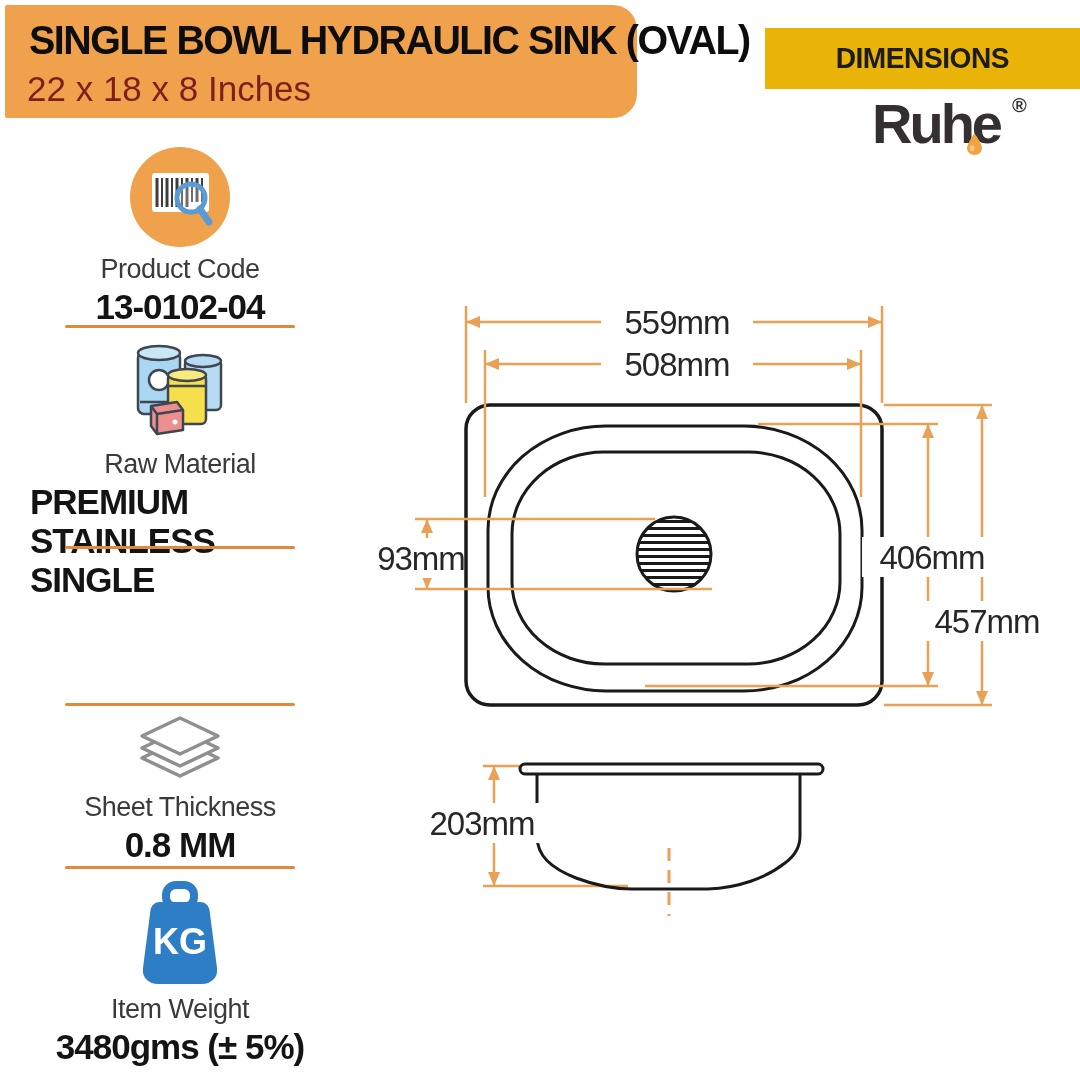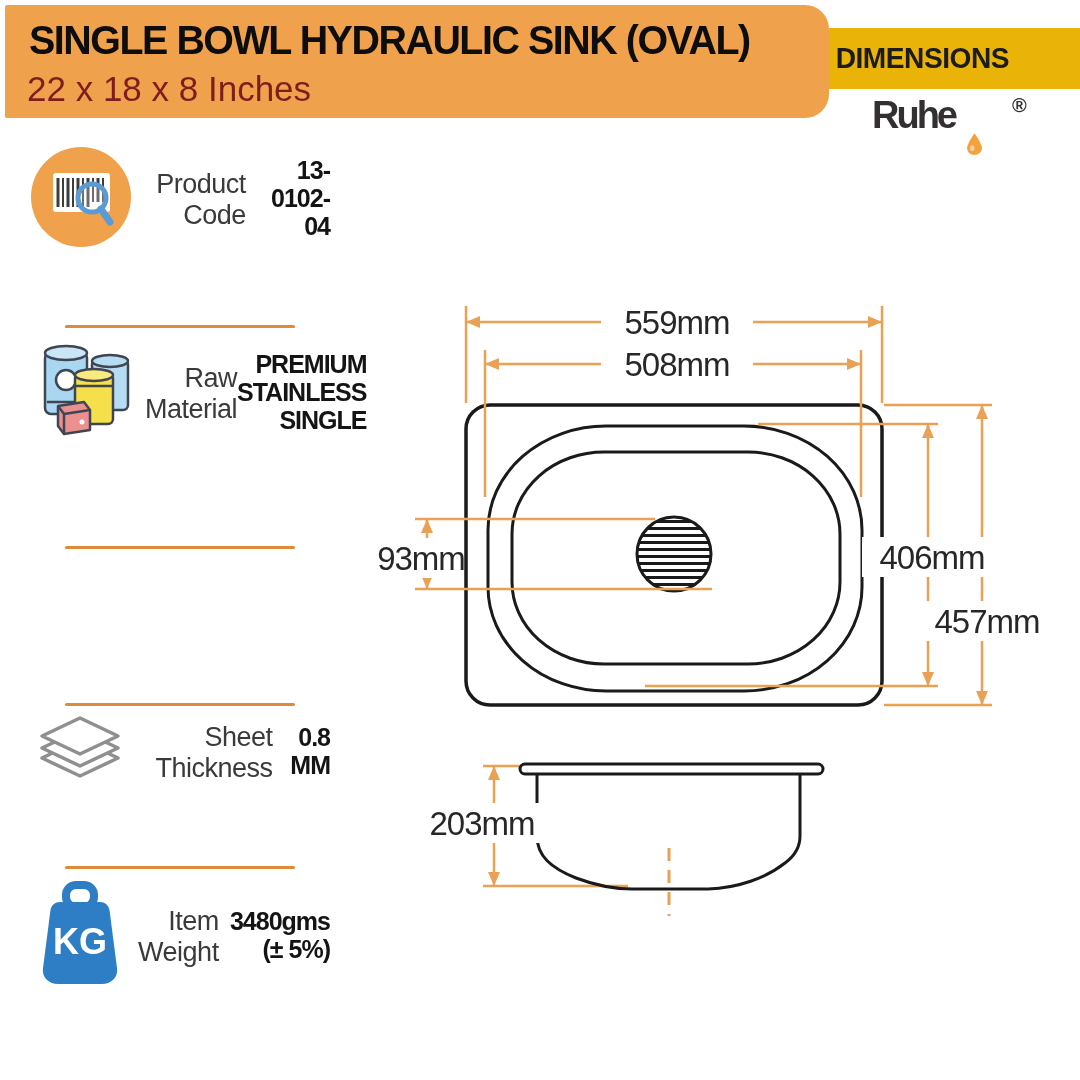--- a/index.html
+++ b/index.html
@@ -1,42 +1,42 @@
 <!DOCTYPE html>
 <html><head>
 <meta charset="utf-8">
 <style>
   html,body{margin:0;padding:0;background:#fff;}
   .canvas{position:relative;width:1080px;height:1080px;background:#ffffff;overflow:hidden;
           font-family:"Liberation Sans", sans-serif;}
 
   
-  .banner{position:absolute;left:5px;top:5px;width:824px;height:113px;background:#F0A14C;
+  .banner{position:absolute;left:5px;top:5px;width:632px;height:113px;background:#F0A14C;
           border-radius:2px 24px 24px 2px;z-index:3;}
   .banner .title{position:absolute;left:24px;top:12px;font-size:41px;font-weight:bold;
           color:#0d0d0d;letter-spacing:-1.5px;white-space:nowrap;transform:scaleX(.96);transform-origin:left;}
   .banner .subtitle{position:absolute;left:22px;top:64px;font-size:35px;color:#7f1d1d;
           letter-spacing:0px;white-space:nowrap;}
   .dimtab{position:absolute;left:765px;top:28px;width:315px;height:61px;background:#eab308;
           z-index:2;display:flex;align-items:center;justify-content:center;}
   .dimtab span{font-size:29px;font-weight:bold;color:#1c1c1c;letter-spacing:-.5px;transform:scaleX(.97);}
 
   
   .logo{position:absolute;left:872px;top:96px;width:210px;height:72px;z-index:3;}
-  .logo .word{position:absolute;left:0;top:0;font-size:38px;font-weight:bold;color:#343032;
+  .logo .word{position:absolute;left:0;top:0;font-size:56px;font-weight:bold;color:#343032;
           letter-spacing:-3px;line-height:1;}
   .logo .reg{position:absolute;left:140px;top:-2px;font-size:20px;font-weight:bold;color:#343032;}
   .logo svg{position:absolute;left:95px;top:37px;}
 
   
-  .spec{position:absolute;left:30px;width:300px;display:flex;flex-direction:row;
-        align-items:center;text-align:right;}
+  .spec{position:absolute;left:30px;width:300px;display:flex;flex-direction:column;
+        align-items:center;text-align:left;}
   .spec .icon{flex:0 0 auto;}
   .spec .label{font-size:27px;color:#3a3a3a;margin-top:6px;letter-spacing:-.5px;}
-  .spec .value{font-size:25px;font-weight:bold;color:#141414;letter-spacing:-1px;line-height:1.12;margin-top:2px;}
+  .spec .value{font-size:35px;font-weight:bold;color:#141414;letter-spacing:-1px;line-height:1.12;margin-top:2px;}
   .divider{position:absolute;left:65px;width:230px;height:3px;background:#E08A3C;border-radius:2px;}
 
   
   .drawing{position:absolute;left:0;top:0;z-index:1;}
   .dimtxt{font-family:"Liberation Sans",sans-serif;font-size:33px;fill:#272727;letter-spacing:-1px;}
 </style>
 </head>
 <body>
 
 <div class="canvas">

